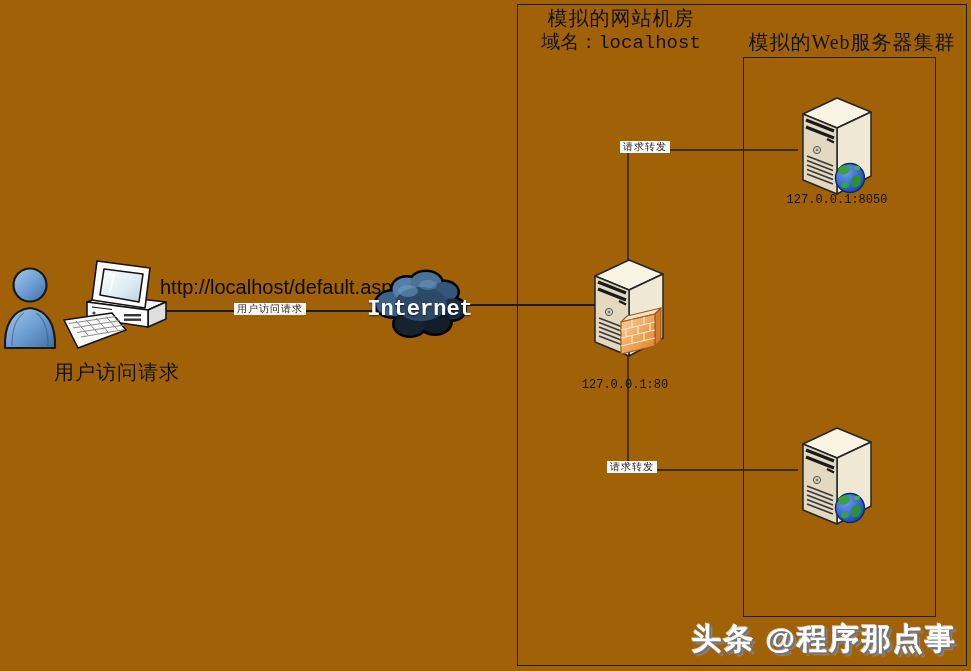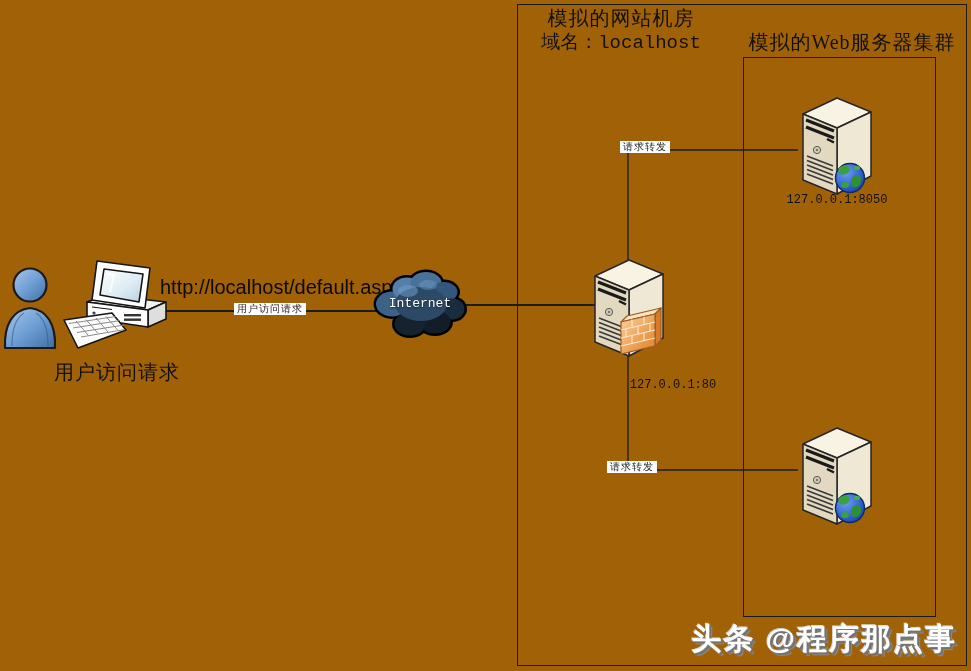--- a/index.html
+++ b/index.html
@@ -11,21 +11,21 @@
   .box{position:absolute;border:1px solid #1c1c1c;background:transparent;}
   .cjk{font-family:"Liberation Serif","DejaVu Serif",serif;letter-spacing:1px;}
   .lbl{position:absolute;white-space:nowrap;line-height:1.15;}
   .center{transform:translateX(-50%);text-align:center;}
   .onLine{background:#ffffff;padding:0 3px;}
   .url{font-family:"Liberation Sans","DejaVu Sans",sans-serif;font-size:20px;color:#0a0a0a;}
   .title{font-size:20px;}
   .small{font-size:10px;color:#222;}
   .addr{font-size:12px;font-family:"Liberation Mono","Liberation Serif",serif;}
   .internet-lbl{color:#ffffff;font-family:"Liberation Mono","DejaVu Sans Mono",monospace;
-    font-size:13px;font-weight:normal;text-shadow:0 1px 2px rgba(0,0,0,.6);}
+    font-size:22px;font-weight:bold;text-shadow:0 1px 2px rgba(0,0,0,.6);}
   .watermark{
     font-family:"Liberation Sans","DejaVu Sans",sans-serif;font-weight:bold;font-size:30px;
     color:#ffffff;letter-spacing:2px;
     text-shadow:1px 1px 0 #7a7a7a,2px 2px 0 #707070,3px 3px 1px #8a8a8a,-1px -1px 0 #d9d9d9;
     margin-left:16px;
   }
   svg{position:absolute;overflow:visible;}
 </style>
 </head>
 <body>
@@ -175,21 +175,21 @@
     </g>
   </svg>
   <div class="lbl internet-lbl center" style="left:420px;top:297px;">Internet</div>
 
   <svg class="abs" style="left:585px;top:252px;" width="85" height="105" viewBox="0 0 85 105">
     <use href="#serverTower"></use>
     <g>
         <use href="#firewall"></use>
       </g>
   </svg>
-  <div class="lbl addr center" style="left:625px;top:379px;margin-left:48px;">127.0.0.1:80</div>
+  <div class="lbl addr center" style="left:625px;top:379px;">127.0.0.1:80</div>
 
   <div class="lbl small cjk onLine" style="left:620px;top:141px;">请求转发</div>
   <div class="lbl small cjk onLine" style="left:607px;top:461px;">请求转发</div>
 
   <svg class="abs" style="left:793px;top:90px;" width="85" height="105" viewBox="0 0 85 105">
     <use href="#serverTower"></use>
     <g>
         <use href="#globe"></use>
       </g>
   </svg>

